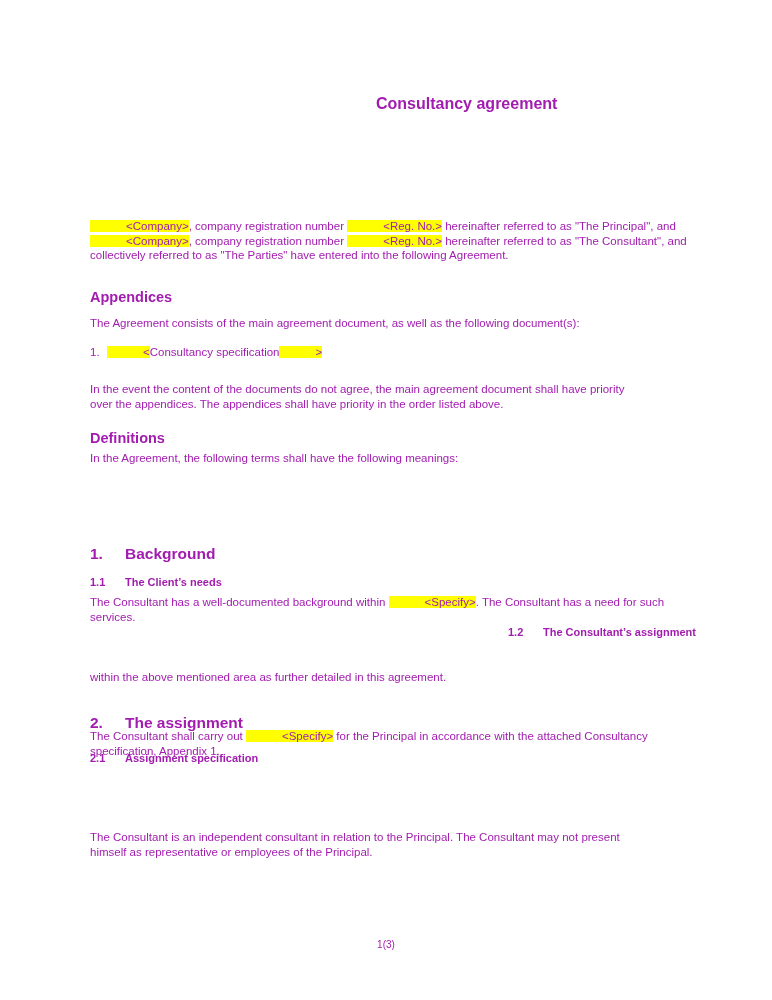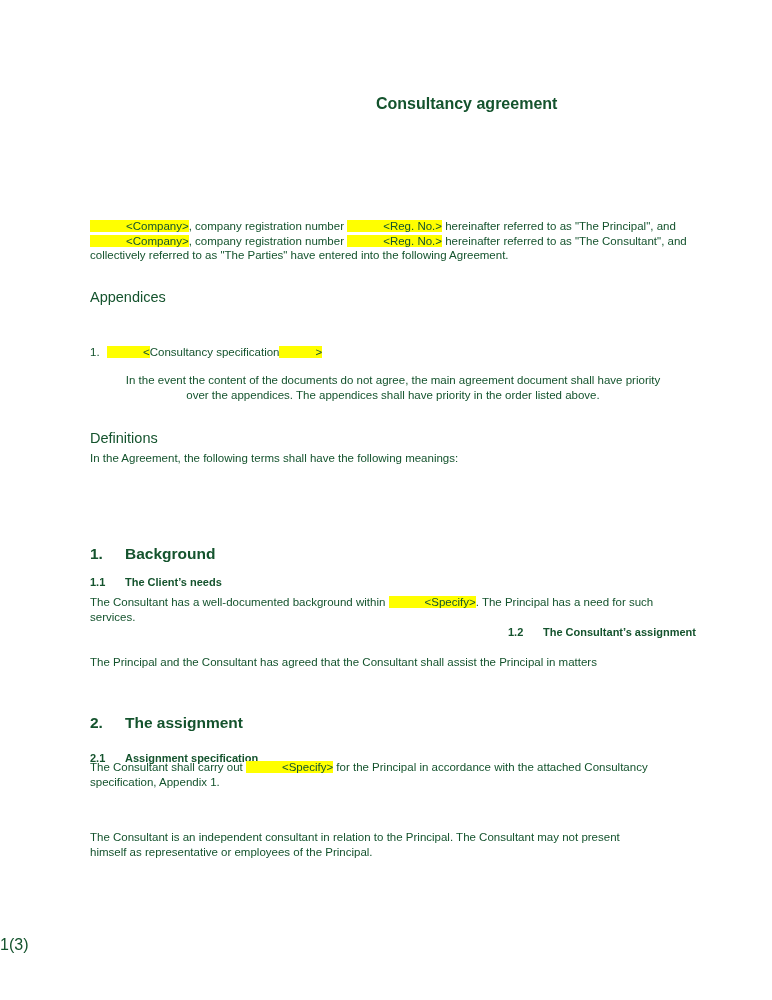--- a/index.html
+++ b/index.html
@@ -1,97 +1,98 @@
 <!DOCTYPE html>
 <html><head>
 <meta charset="utf-8">
 <style>
   html,body{margin:0;padding:0;background:#ffffff;}
   .page{
     position:relative;
     width:772px;height:1000px;
     background:#ffffff;
-    color:#14532d;
+    color:#a21caf;
     font-family:"Liberation Sans","DejaVu Sans",sans-serif;
     overflow:hidden;
   }
   .abs{position:absolute;left:90px;width:606px;}
   .doc-title{
     position:absolute;left:376px;top:94px;
     font-size:16px;font-weight:bold;line-height:19px;
     white-space:nowrap;
   }
   .body-text{font-size:11.5px;line-height:14.5px;}
   .h1{font-size:15.5px;font-weight:bold;line-height:18px;display:flex;}
-  .h2{font-size:14.5px;font-weight:normal;line-height:17px;}
+  .h2{font-size:14.5px;font-weight:bold;line-height:17px;}
   .h3{font-size:11px;font-weight:bold;line-height:15px;display:flex;}
   .h1 .num{width:35px;flex:0 0 35px;}
   .h3 .num{width:35px;flex:0 0 35px;}
   .list-row{display:flex;}
   .list-row .list-num{width:17px;flex:0 0 17px;}
   .hl{background:#FFFF00;padding-left:36px;}
   .footer{
     position:absolute;left:0;top:938px;width:772px;
-    font-size:16px;line-height:14.5px;
+    text-align:center;font-size:10px;line-height:14.5px;
   }
   strong{font-weight:bold;}
 </style>
 </head>
 <body>
 
 <div class="page">
 
   <div class="doc-title">Consultancy agreement</div>
 
   <div class="abs body-text" style="top:219px;"><span class="hl">&lt;Company&gt;</span><span>, company registration number </span><span class="hl">&lt;Reg. No.&gt;</span><span> hereinafter referred to as "The Principal", and</span><br><span class="hl">&lt;Company&gt;</span><span>, company registration number </span><span class="hl">&lt;Reg. No.&gt;</span><span> hereinafter referred to as "The Consultant", and</span><br><span>collectively referred to as "The Parties" have entered into the following Agreement.</span></div>
 
   <div class="abs h2" style="top:289px;">Appendices</div>
 
+  <div class="abs body-text" style="top:316px;">The Agreement consists of the main agreement document, as well as the following document(s):</div>
 
   <div class="abs body-text list-row" style="top:345px;">
     <span class="list-num">1.</span>
     <span><span class="hl">&lt;</span><span>Consultancy specification</span><span class="hl">&gt;</span></span>
   </div>
 
-  <div class="abs body-text" style="top:373px;text-align:center;"><span>In the event the content of the documents do not agree, the main agreement document shall have priority</span><br><span>over the appendices. The appendices shall have priority in the order listed above.</span></div>
+  <div class="abs body-text" style="top:382px;"><span>In the event the content of the documents do not agree, the main agreement document shall have priority</span><br><span>over the appendices. The appendices shall have priority in the order listed above.</span></div>
 
   <div class="abs h2" style="top:430px;">Definitions</div>
 
   <div class="abs body-text" style="top:451px;">In the Agreement, the following terms shall have the following meanings:</div>
 
 
   <div class="abs h1" style="top:545px;">
     <span class="num">1.</span>
     <span>Background</span>
   </div>
 
   <div class="abs h3" style="top:575px;">
     <span class="num">1.1</span>
     <span>The Client’s needs</span>
   </div>
 
-  <div class="abs body-text" style="top:595px;"><span>The Consultant has a well-documented background within </span><span class="hl">&lt;Specify&gt;</span><span>. The Principal has a need for such</span><br><span>services.</span></div>
+  <div class="abs body-text" style="top:595px;"><span>The Consultant has a well-documented background within </span><span class="hl">&lt;Specify&gt;</span><span>. The Consultant has a need for such</span><br><span>services.</span></div>
 
   <div class="abs h3" style="top:625px;justify-content:flex-end;">
     <span class="num">1.2</span>
     <span>The Consultant’s assignment</span>
   </div>
 
-  <div class="abs body-text" style="top:655px;"><span>The Principal and the Consultant has agreed that the Consultant shall assist the Principal in matters</span><br></div>
+  <div class="abs body-text" style="top:655px;"><br><span>within the above mentioned area as further detailed in this agreement.</span></div>
 
   <div class="abs h1" style="top:714px;">
     <span class="num">2.</span>
     <span>The assignment</span>
   </div>
 
   <div class="abs h3" style="top:751px;">
     <span class="num">2.1</span>
     <span>Assignment specification</span>
   </div>
 
-  <div class="abs body-text" style="top:760px;"><span>The Consultant shall carry out </span><span class="hl">&lt;Specify&gt;</span><span> for the Principal in accordance with the attached Consultancy</span><br><span>specification, Appendix 1.</span></div>
+  <div class="abs body-text" style="top:729px;"><span>The Consultant shall carry out </span><span class="hl">&lt;Specify&gt;</span><span> for the Principal in accordance with the attached Consultancy</span><br><span>specification, Appendix 1.</span></div>
 
 
   <div class="abs body-text" style="top:830px;"><span>The Consultant is an independent consultant in relation to the Principal. The Consultant may not present</span><br><span>himself as representative or employees of the Principal.</span></div>
 
   <div class="footer">1(3)</div>
 
 </div>
 
 </body></html>

